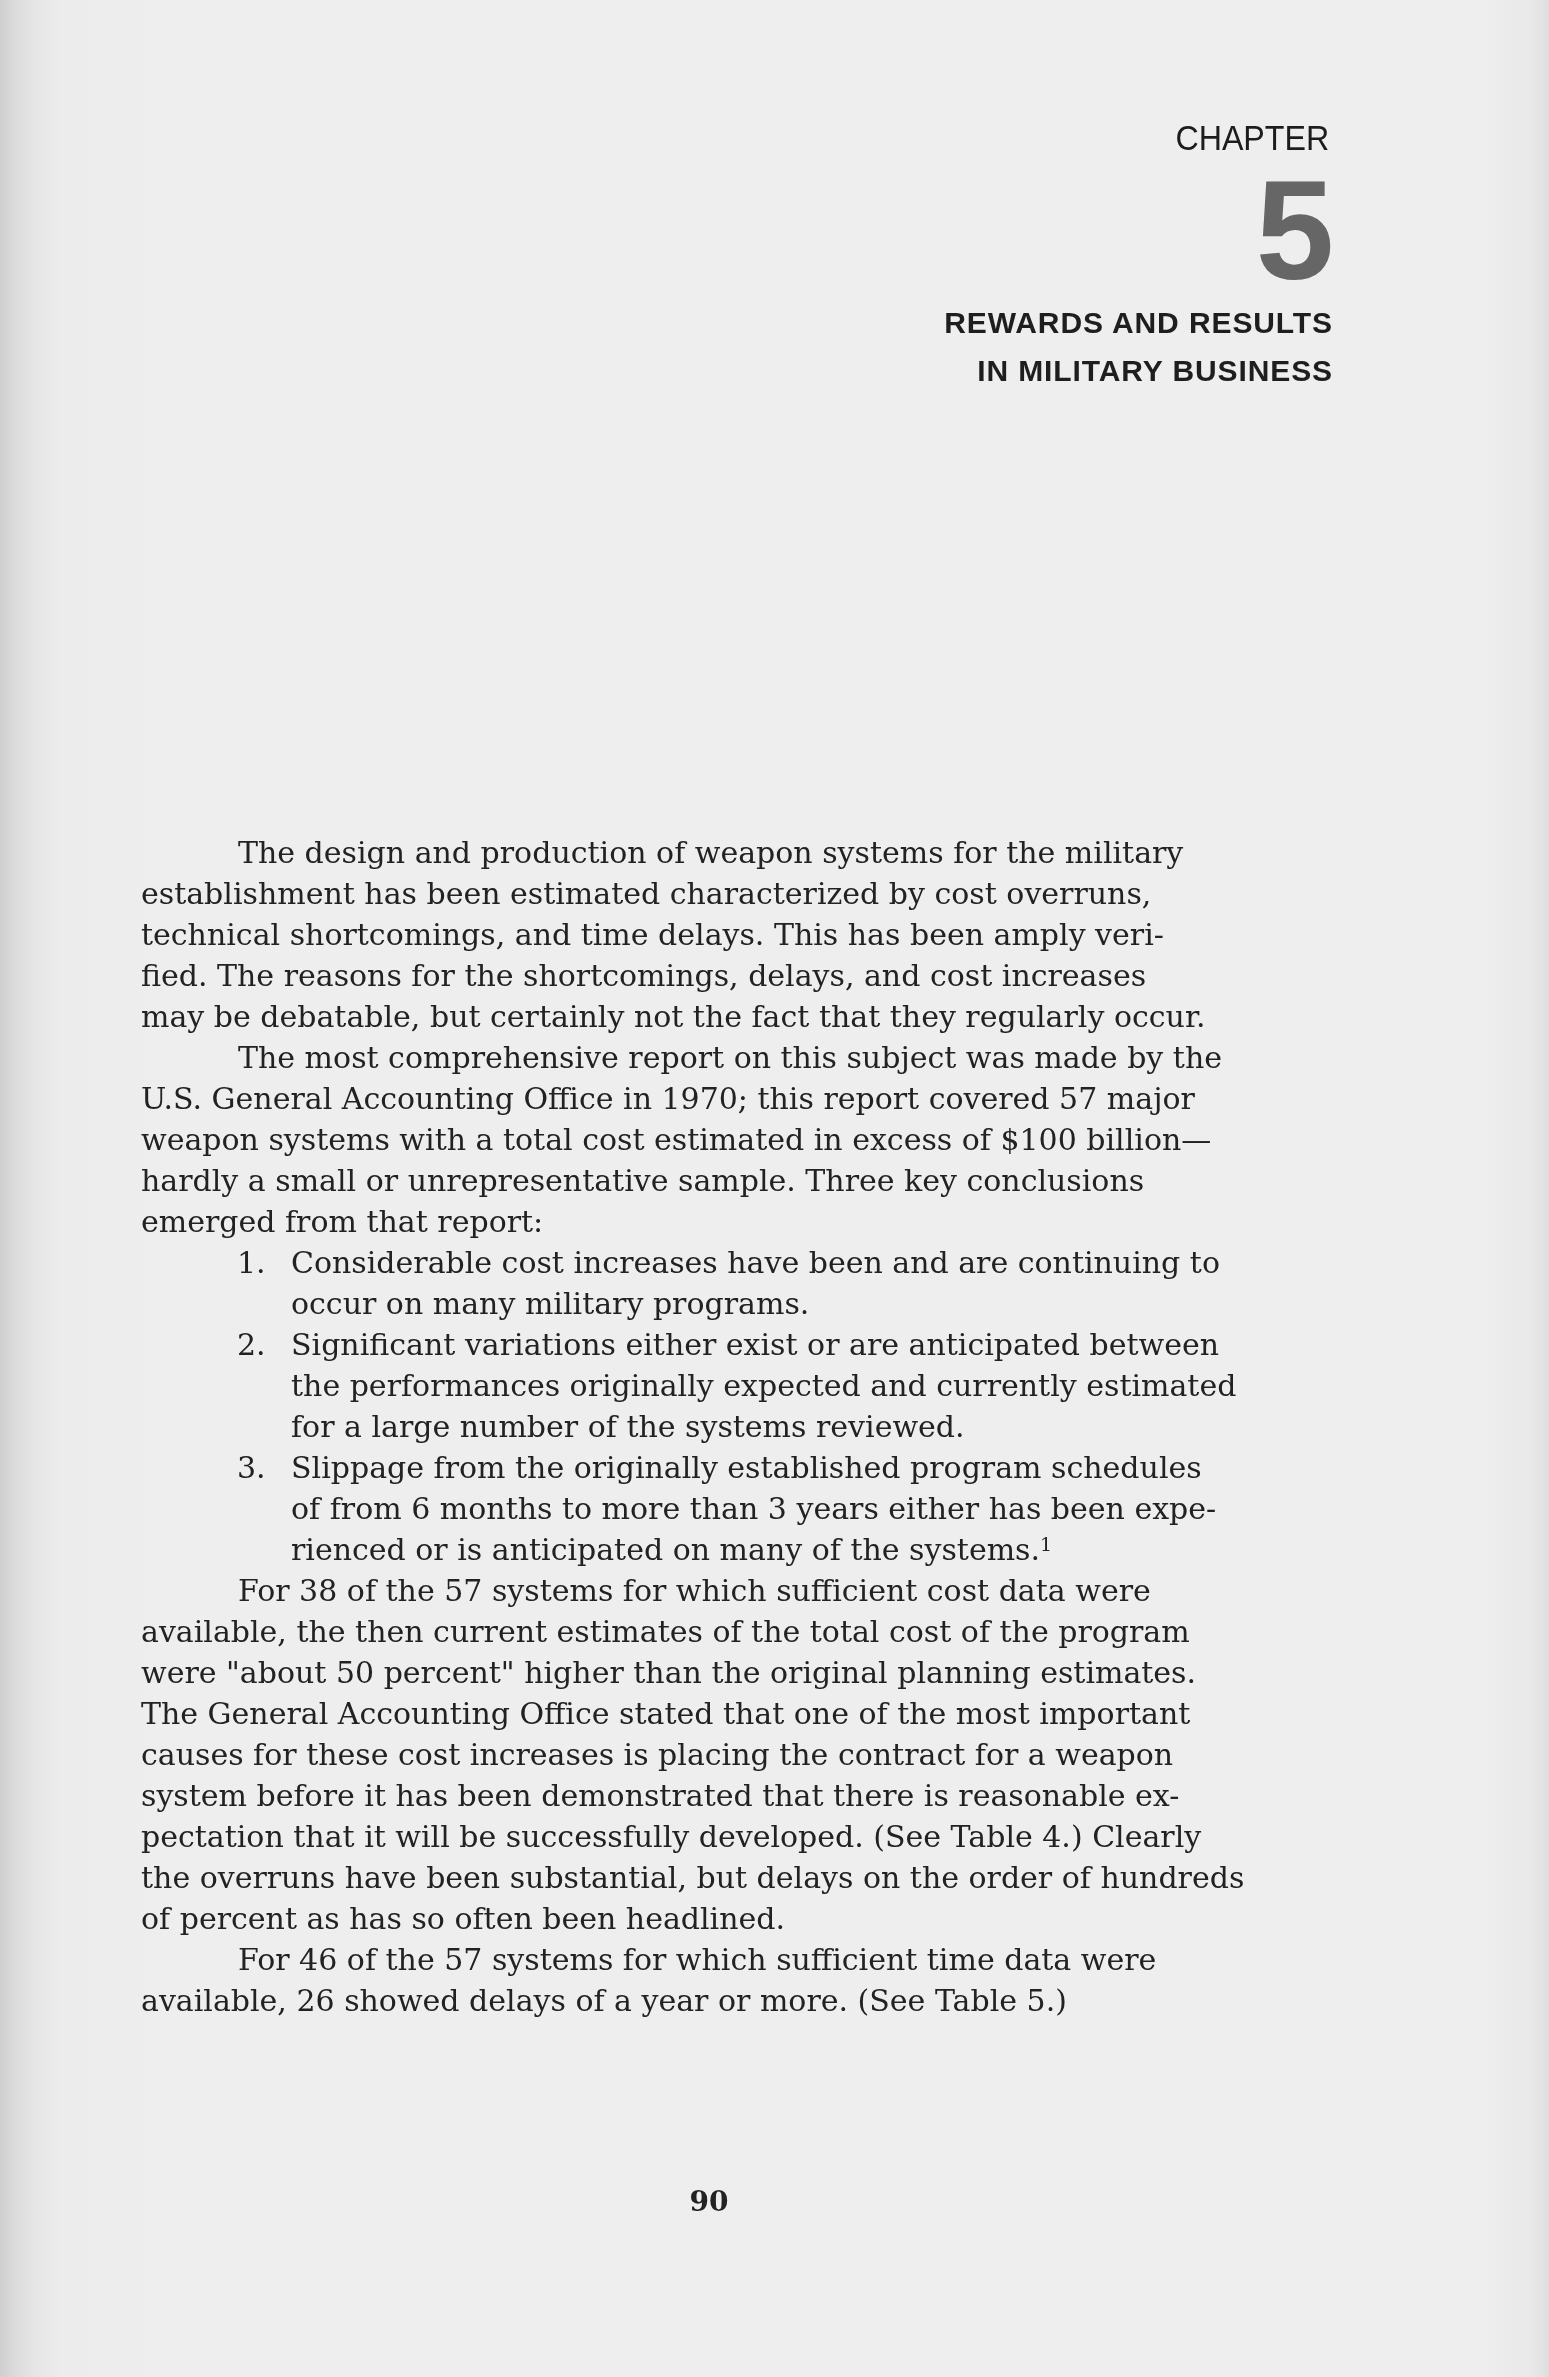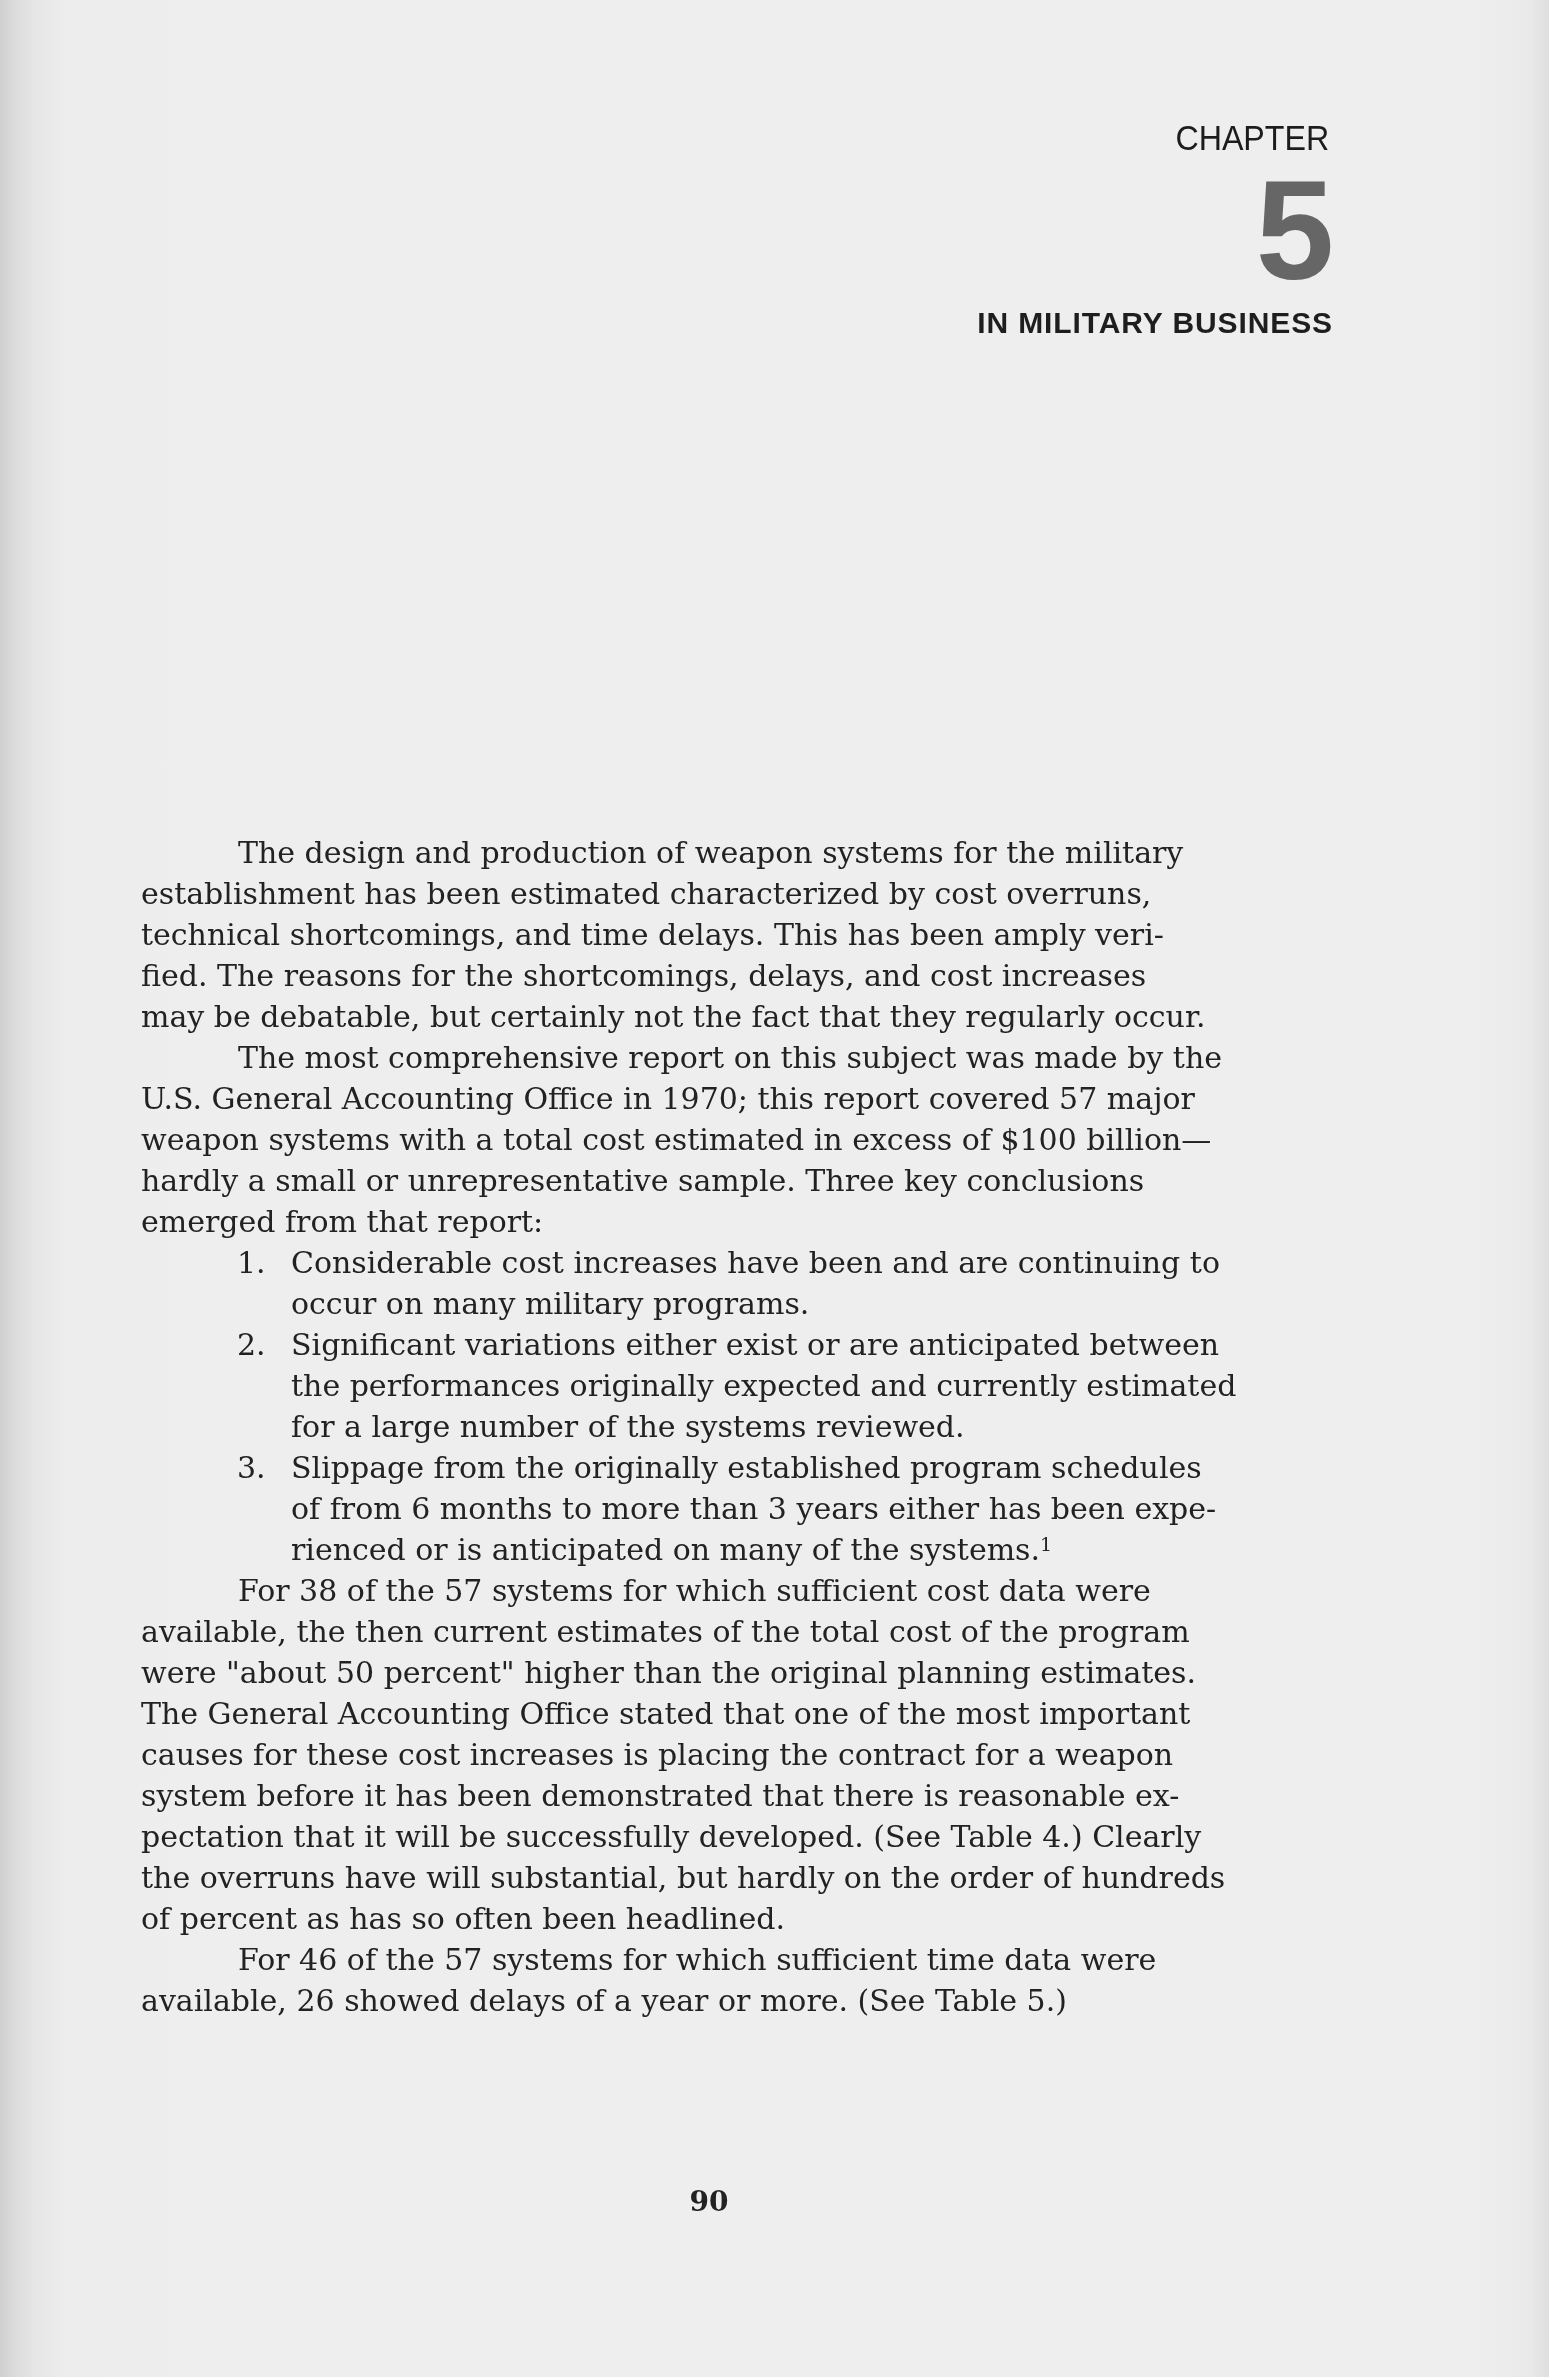--- a/index.html
+++ b/index.html
@@ -108,20 +108,21 @@
 <body>
 
 <div class="page">
 
   <div class="chapter-block">
     <div class="chapter-label">CHAPTER</div>
     <div class="chapter-number">5</div>
   </div>
 
   <div class="chapter-title">
+    <div>REWARDS AND RESULTS</div>
     <div>IN MILITARY BUSINESS</div>
   </div>
 
   <div class="body-text">
 
     <div>
       <div class="line indent">The design and production of weapon systems for the military</div>
       <div class="line">establishment has been estimated characterized by cost overruns,</div>
       <div class="line">technical shortcomings, and time delays.  This has been amply veri-</div>
       <div class="line">fied.  The reasons for the shortcomings, delays, and cost increases</div>
@@ -175,21 +176,21 @@
     </div>
 
     <div>
       <div class="line indent">For 38 of the 57 systems for which sufficient cost data were</div>
       <div class="line">available, the then current estimates of the total cost of the program</div>
       <div class="line">were "about 50 percent" higher than the original planning estimates.</div>
       <div class="line">The General Accounting Office stated that one of the most important</div>
       <div class="line">causes for these cost increases is placing the contract for a weapon</div>
       <div class="line">system before it has been demonstrated that there is reasonable ex-</div>
       <div class="line">pectation that it will be successfully developed.  (See Table 4.)  Clearly</div>
-      <div class="line">the overruns have will substantial, but hardly on the order of hundreds</div>
+      <div class="line">the overruns have been substantial, but delays on the order of hundreds</div>
       <div class="line">of percent as has so often been headlined.</div>
     </div>
 
     <div>
       <div class="line indent">For 46 of the 57 systems for which sufficient time data were</div>
       <div class="line">available, 26 showed delays of a year or more.  (See Table 5.)</div>
     </div>
 
   </div>
 

